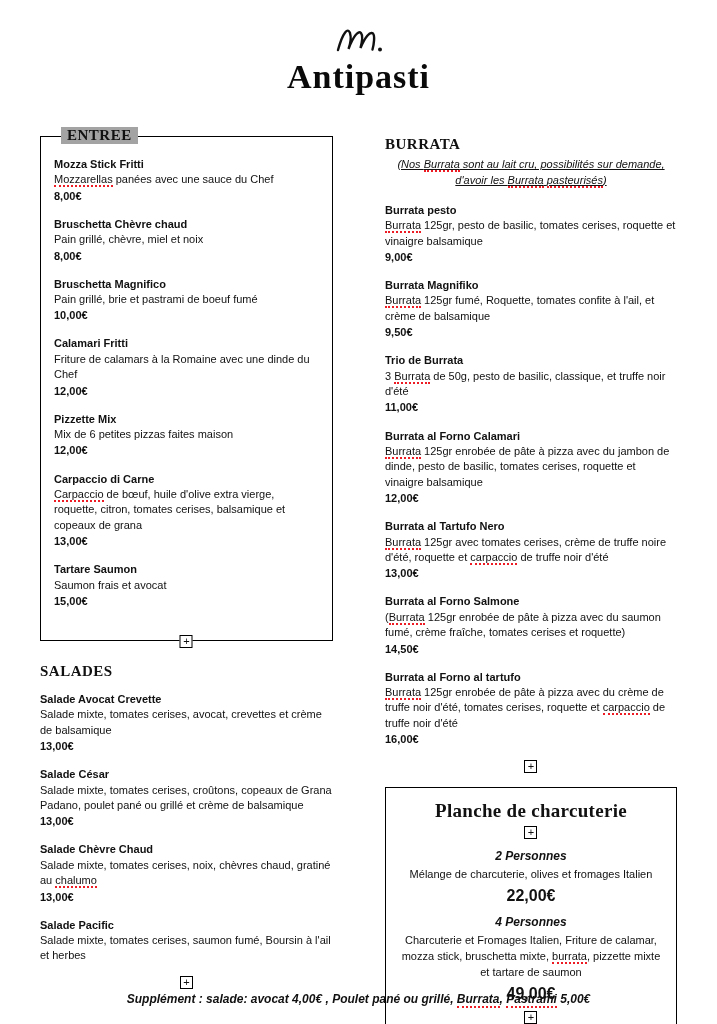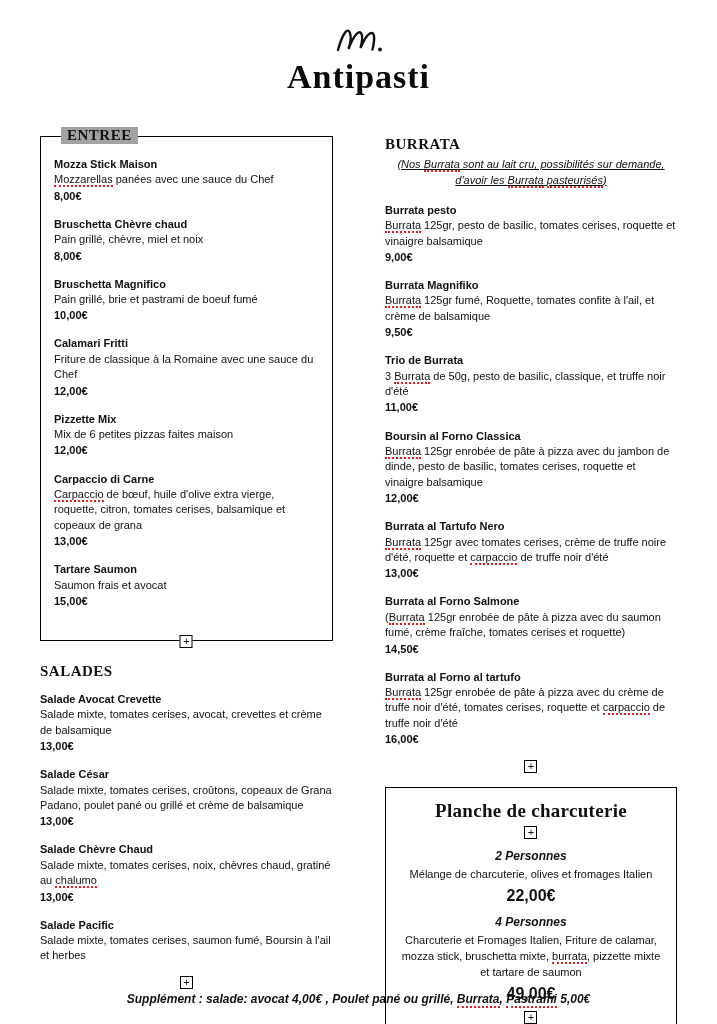--- a/index.html
+++ b/index.html
@@ -110,21 +110,21 @@
 
   <div class="columns">
 
     <div class="col-left">
 
       <div class="boxed">
         <h2 class="box-heading">ENTREE</h2>
         <div>
 
             <div class="item">
-              <div class="item-name">Mozza Stick Maison</div>
+              <div class="item-name">Mozza Stick Fritti</div>
               <div class="item-desc"><span class="sp">Mozzarellas</span> panées avec une sauce du Chef</div>
               <div class="item-price">8,00€</div>
 
             </div>
 
             <div class="item">
               <div class="item-name">Bruschetta Chèvre chaud</div>
               <div class="item-desc">Pain grillé, chèvre, miel et noix</div>
               <div class="item-price">8,00€</div>
 
@@ -132,21 +132,21 @@
 
             <div class="item">
               <div class="item-name">Bruschetta Magnifico</div>
               <div class="item-desc">Pain grillé, brie et pastrami de boeuf fumé</div>
               <div class="item-price">10,00€</div>
 
             </div>
 
             <div class="item">
               <div class="item-name">Calamari Fritti</div>
-              <div class="item-desc">Friture de classique à la Romaine avec une sauce du Chef</div>
+              <div class="item-desc">Friture de calamars à la Romaine avec une dinde du Chef</div>
               <div class="item-price">12,00€</div>
 
             </div>
 
             <div class="item">
               <div class="item-name">Pizzette Mix</div>
               <div class="item-desc">Mix de 6 petites pizzas faites maison</div>
               <div class="item-price">12,00€</div>
 
             </div>
@@ -219,21 +219,21 @@
             <div class="item-price">9,50€</div>
           </div>
 
           <div class="item">
             <div class="item-name">Trio de Burrata</div>
             <div class="item-desc">3 <span class="sp">Burrata</span> de 50g, pesto de basilic, classique, et truffe noir d'été</div>
             <div class="item-price">11,00€</div>
           </div>
 
           <div class="item">
-            <div class="item-name">Boursin al Forno Classica</div>
+            <div class="item-name">Burrata al Forno Calamari</div>
             <div class="item-desc"><span class="sp">Burrata</span> 125gr enrobée de pâte à pizza avec du jambon de dinde, pesto de basilic, tomates cerises, roquette et vinaigre balsamique</div>
             <div class="item-price">12,00€</div>
           </div>
 
           <div class="item">
             <div class="item-name">Burrata al Tartufo Nero</div>
             <div class="item-desc"><span class="sp">Burrata</span> 125gr avec tomates cerises, crème de truffe noire d'été, roquette et <span class="sp">carpaccio</span> de truffe noir d'été</div>
             <div class="item-price">13,00€</div>
           </div>
 

